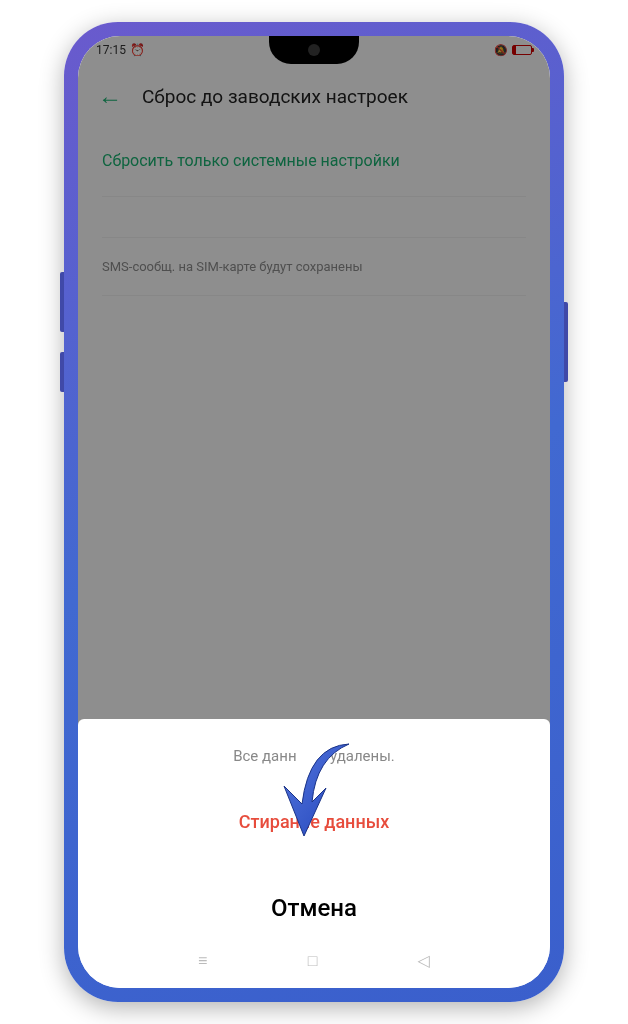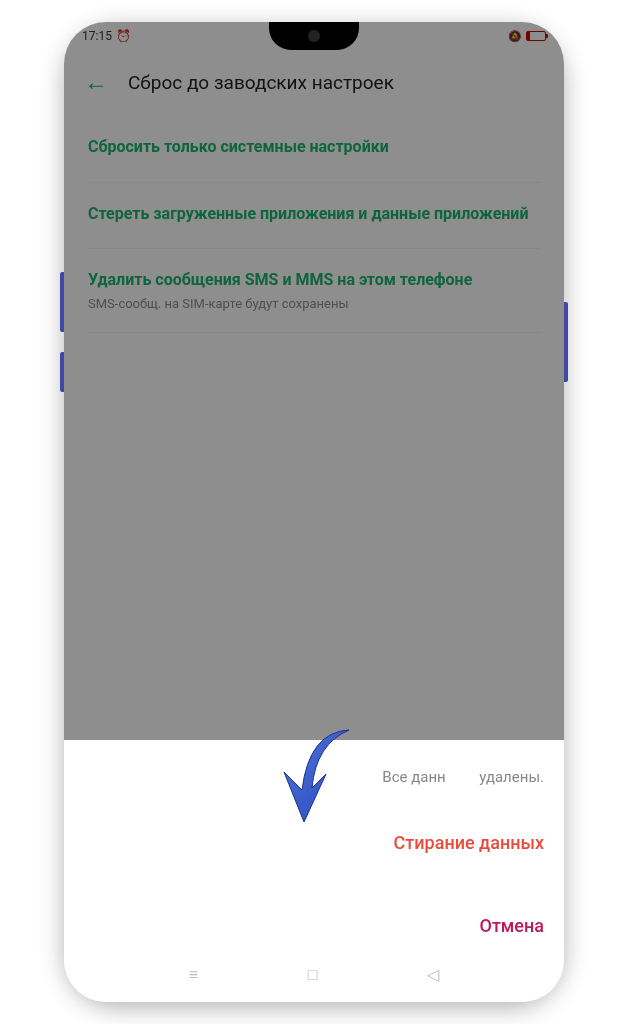--- a/index.html
+++ b/index.html
@@ -14,20 +14,21 @@
       display: flex;
       align-items: center;
       justify-content: center;
       font-family: -apple-system, BlinkMacSystemFont, "Segoe UI", Roboto, sans-serif;
     }
     .phone-frame {
       width: 500px;
       height: 980px;
       background: linear-gradient(160deg, #6a5acd 0%, #4169d1 50%, #3a5fcc 100%);
       border-radius: 54px;
+      padding: 14px;
       position: relative;
       box-shadow: 0 6px 24px rgba(0,0,0,0.3);
     }
     .phone-buttons-left {
       position: absolute;
       left: -4px;
       top: 250px;
     }
     .side-button {
       width: 4px;
@@ -163,54 +164,55 @@
     .options-list {
       padding: 2px 24px;
     }
     .option-item {
       padding: 20px 0;
       border-bottom: 1px solid #e8e8e8;
     }
     .option-title {
       color: #1aad6e;
       font-size: 16px;
-      font-weight: 700;
+      font-weight: 400;
       line-height: 1.35;
       margin-bottom: 4px;
     }
     .option-subtitle {
       color: #888;
       font-size: 13px;
       line-height: 1.35;
     }
     .bottom-sheet {
       position: absolute;
       bottom: 0;
       left: 0;
       right: 0;
       background: #ffffff;
       z-index: 6;
       padding: 28px 20px 50px;
-      text-align: right;
+      text-align: center;
+      border-radius: 6px;
     }
     .sheet-message {
       color: #888;
       font-size: 15px;
       margin-bottom: 30px;
     }
     .sheet-action {
       color: #e74c3c;
       font-size: 18px;
       font-weight: 500;
       padding: 16px 0;
       margin-bottom: 30px;
     }
     .sheet-cancel {
-      color: #be185d;
-      font-size: 18px;
+      color: #000000;
+      font-size: 24px;
       font-weight: 500;
       padding: 16px 0;
     }
     .arrow-annotation {
       position: absolute;
       top: 700px;
       left: 50%;
       transform: translateX(-50%);
       z-index: 20;
       pointer-events: none;
@@ -264,24 +266,22 @@
       <div class="header">
         <span class="back-arrow">←</span>
         <span class="header-title">Сброс до заводских настроек</span>
       </div>
 
       <div class="options-list">
         <div class="option-item">
           <div class="option-title">Сбросить только системные настройки</div>
         </div>
         <div class="option-item">
-          <div class="option-title">Стереть загруженные приложения и данные приложений</div>
         </div>
         <div class="option-item">
-          <div class="option-title">Удалить сообщения SMS и MMS на этом телефоне</div>
           <div class="option-subtitle">SMS-сообщ. на SIM-карте будут сохранены</div>
         </div>
       </div>
     </div>
 
     <div class="dim-overlay"></div>
 
     <div class="bottom-sheet">
       <div class="sheet-message">
         <span>Все данн</span>&nbsp;&nbsp;&nbsp;&nbsp;&nbsp;&nbsp;&nbsp;&nbsp;&nbsp;<span>удалены.</span>

